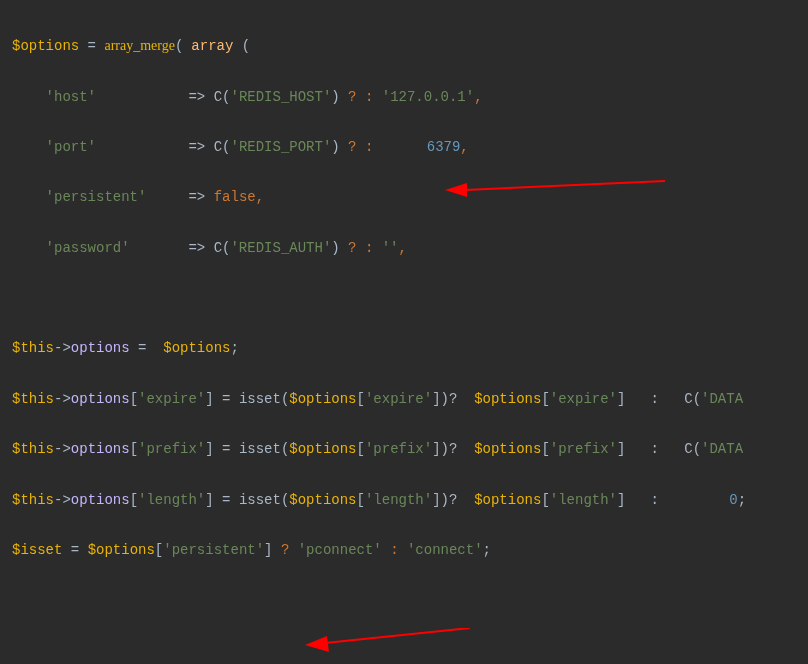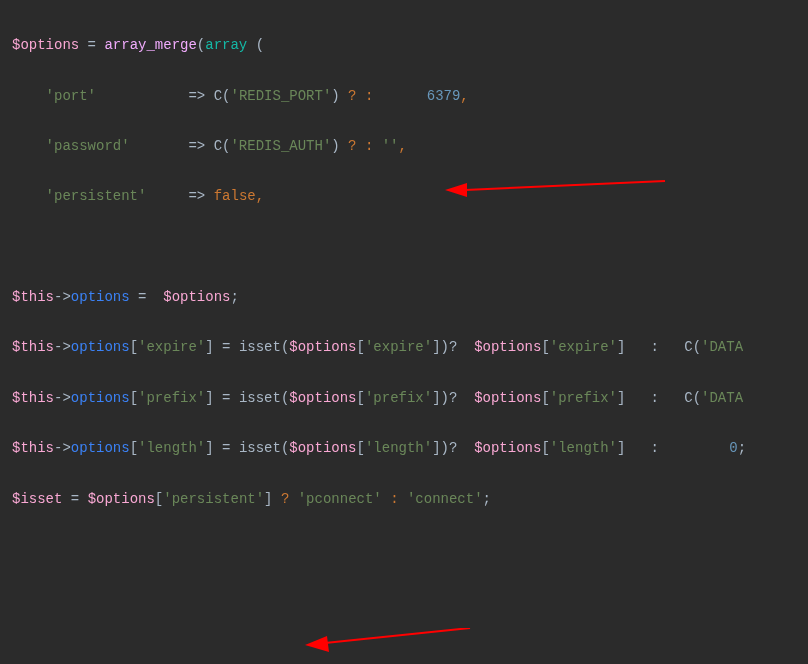--- a/index.html
+++ b/index.html
@@ -12,47 +12,48 @@
     color: #a9b7c6;
     width: 808px;
     height: 664px;
     overflow: hidden;
   }
   .code {
     padding: 8px 12px;
     position: relative;
     white-space: pre;
   }
-  .var     { color: #f9a8d4; }    
+  .var     { color: #eab308; }    
   .func    { color: #a9b7c6; }    
-  .kw      { color: #14b8a6; }    
-  .funcname{ color: #f0abfc; }    
+  .kw      { color: #fdba74; margin-left: 8px; }    
+  .funcname{ color: #eab308; font-family: Liberation Serif, serif; }    
   .str     { color: #6a8759; }    
   .num     { color: #6897bb; margin-left: 45px; }    
   .p       { color: #a9b7c6; }
-  .prop    { color: #3b82f6; text-align: right; }    
+  .prop    { color: #c4b5fd; text-align: right; }    
   .false   { color: #cc7832; }
   .ternary { color: #cc7832; }
   .comma   { color: #cc7832; }
 
   
   .arrow {
     position: absolute;
     pointer-events: none;
   }
   .arrow svg { display: block; }
 </style>
 </head>
 <body>
 
 <div class="code">
 <div><span class="var">$options</span><span class="p"> = </span><span class="funcname">array_merge</span><span class="p">(</span><span class="kw">array</span><span class="p"> (</span></div>
+<div>    <span class="str">'host'</span>           <span class="p">=&gt;</span> <span class="func">C</span><span class="p">(</span><span class="str">'REDIS_HOST'</span><span class="p">)</span><span class="ternary"> ? : </span><span class="str">'127.0.0.1'</span><span class="comma">,</span></div>
 <div>    <span class="str">'port'</span>           <span class="p">=&gt;</span> <span class="func">C</span><span class="p">(</span><span class="str">'REDIS_PORT'</span><span class="p">)</span><span class="ternary"> ? : </span><span class="num">6379</span><span class="comma">,</span></div>
+<div>    <span class="str">'persistent'</span>     <span class="p">=&gt;</span> <span class="false">false</span><span class="comma">,</span></div>
 <div>    <span class="str">'password'</span>       <span class="p">=&gt;</span> <span class="func">C</span><span class="p">(</span><span class="str">'REDIS_AUTH'</span><span class="p">)</span><span class="ternary"> ? : </span><span class="str">''</span><span class="comma">,</span></div>
-<div>    <span class="str">'persistent'</span>     <span class="p">=&gt;</span> <span class="false">false</span><span class="comma">,</span></div>
 <div>&nbsp;</div>
 <div><span class="var">$this</span><span class="p">-&gt;</span><span class="prop">options</span><span class="p"> =  </span><span class="var">$options</span><span class="p">;</span></div>
 <div><span class="var">$this</span><span class="p">-&gt;</span><span class="prop">options</span><span class="p">[</span><span class="str">'expire'</span><span class="p">] = </span><span class="func">isset</span><span class="p">(</span><span class="var">$options</span><span class="p">[</span><span class="str">'expire'</span><span class="p">])?  </span><span class="var">$options</span><span class="p">[</span><span class="str">'expire'</span><span class="p">]   :   </span><span class="func">C</span><span class="p">(</span><span class="str">'DATA</span></div>
 <div><span class="var">$this</span><span class="p">-&gt;</span><span class="prop">options</span><span class="p">[</span><span class="str">'prefix'</span><span class="p">] = </span><span class="func">isset</span><span class="p">(</span><span class="var">$options</span><span class="p">[</span><span class="str">'prefix'</span><span class="p">])?  </span><span class="var">$options</span><span class="p">[</span><span class="str">'prefix'</span><span class="p">]   :   </span><span class="func">C</span><span class="p">(</span><span class="str">'DATA</span></div>
 <div><span class="var">$this</span><span class="p">-&gt;</span><span class="prop">options</span><span class="p">[</span><span class="str">'length'</span><span class="p">] = </span><span class="func">isset</span><span class="p">(</span><span class="var">$options</span><span class="p">[</span><span class="str">'length'</span><span class="p">])?  </span><span class="var">$options</span><span class="p">[</span><span class="str">'length'</span><span class="p">]   :   </span><span class="num">0</span><span class="p">;</span></div>
 <div><span class="var">$isset</span><span class="p"> = </span><span class="var">$options</span><span class="p">[</span><span class="str">'persistent'</span><span class="p">] </span><span class="ternary">?</span><span class="p"> </span><span class="str">'pconnect'</span><span class="ternary"> : </span><span class="str">'connect'</span><span class="p">;</span></div>
 
 
 
 

